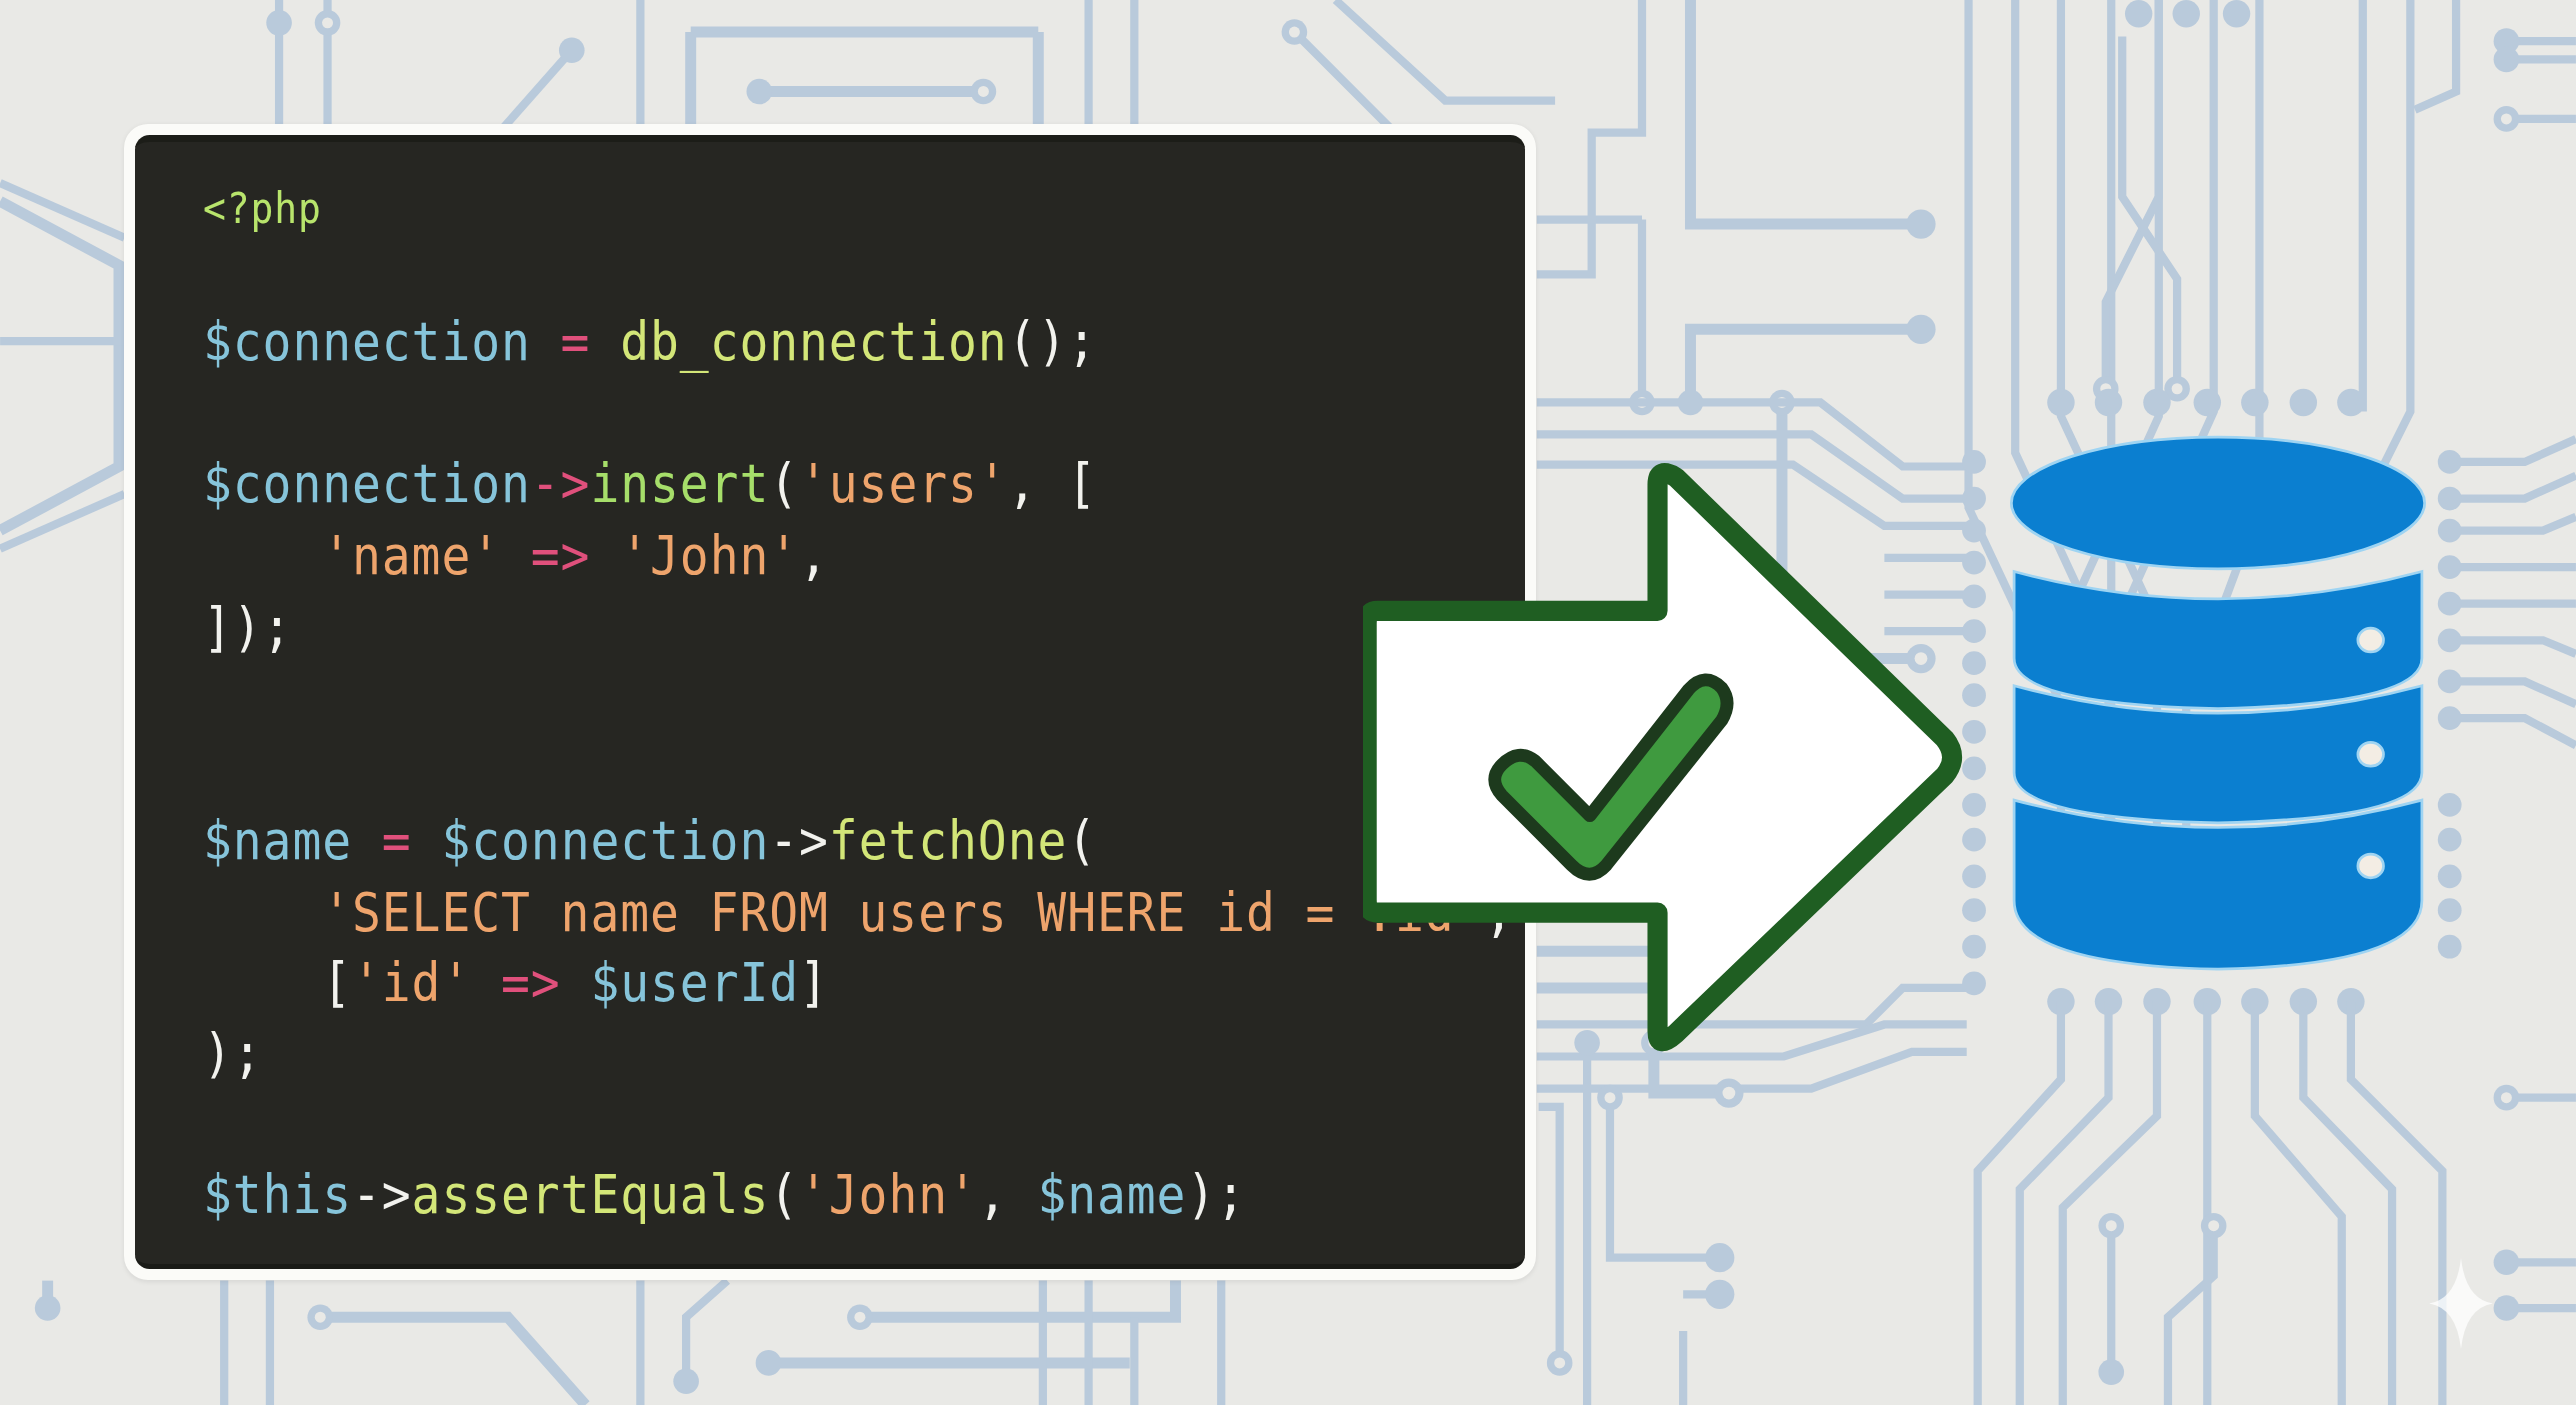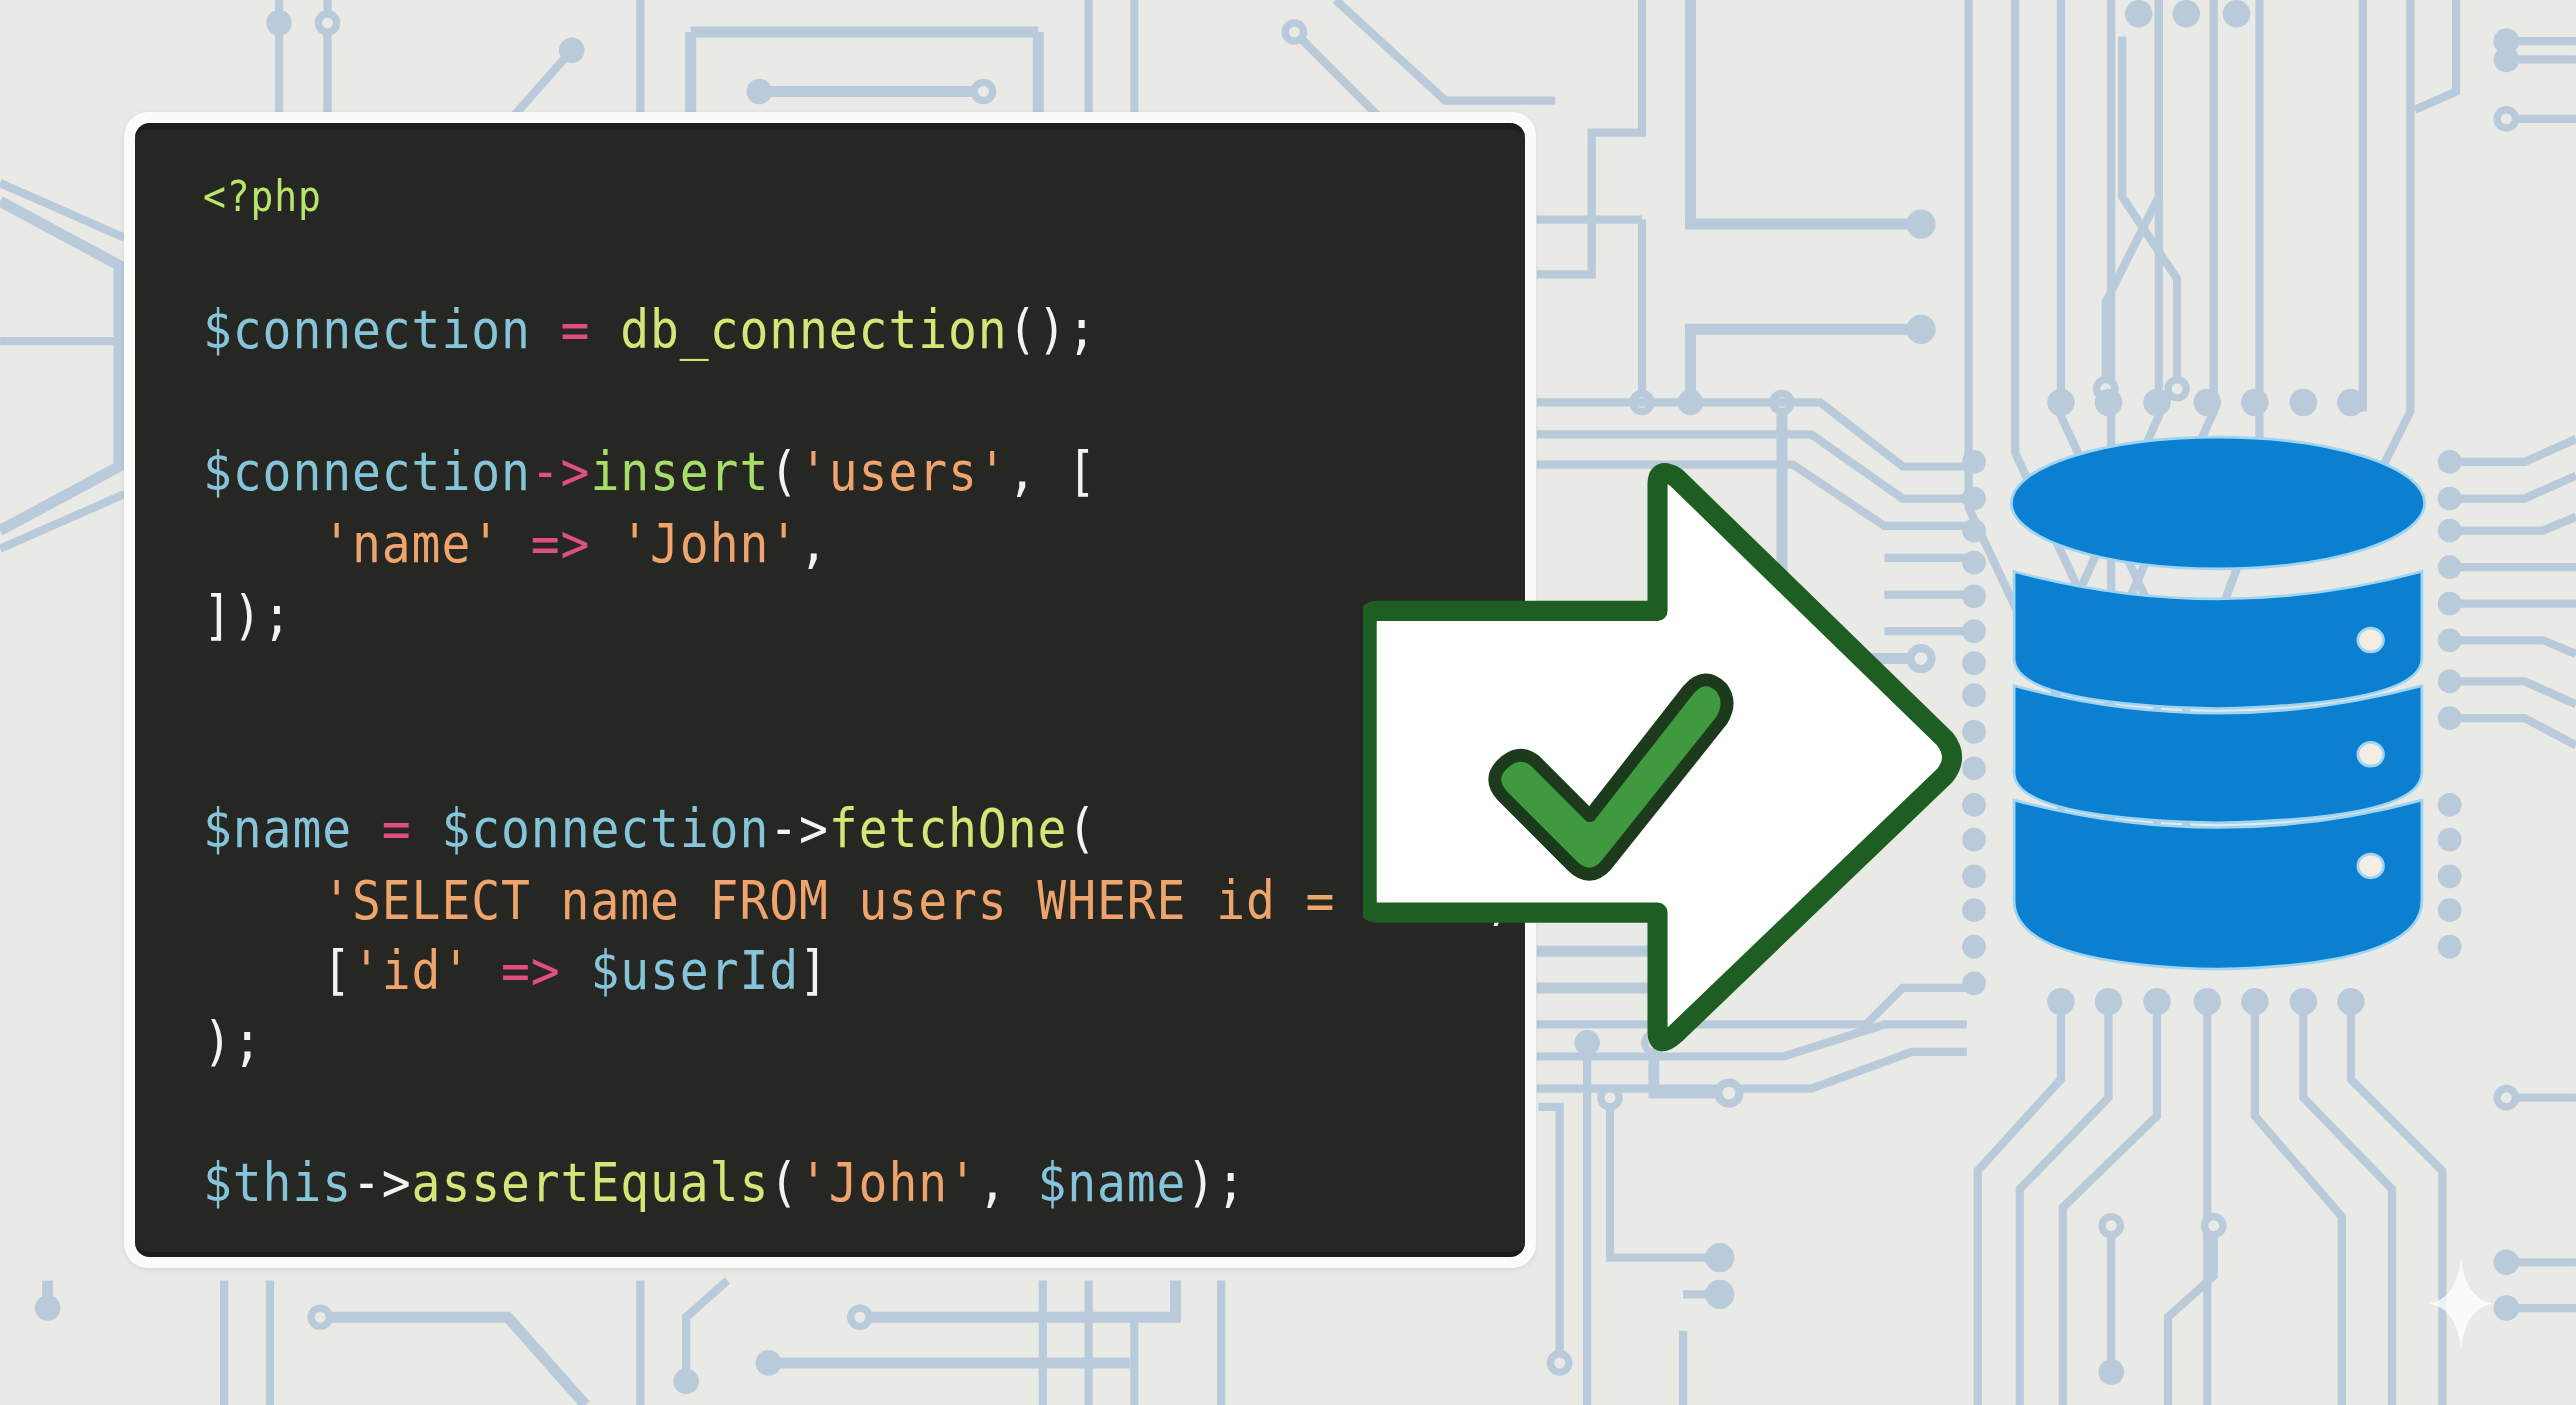--- a/index.html
+++ b/index.html
@@ -2,21 +2,21 @@
 <html style="font-size:14.6px"><head>
 <meta charset="utf-8">
 <style>
   html, body { margin:0; padding:0; }
   body { width:2576px; height:1405px; overflow:hidden; background:#e9e9e6; position:relative; font-family:"DejaVu Sans Mono", monospace; }
   #bg { position:absolute; left:0; top:0; width:2576px; height:1405px; }
   .trace { stroke:#b9cadb; stroke-width:12; fill:none; stroke-linejoin:miter; }
   .trace-thin { stroke:#b9cadb; stroke-width:9; fill:none; }
   .pad { fill:#b9cadb; }
   .pad-ring { fill:#e9e9e6; }
-  #code-frame { position:absolute; left:124px; top:112px; width:1412px; height:1156px; background:#fbfbf8; border-radius:24px; box-shadow:0 1.8px 5.5px rgba(0,0,0,0.08); }
+  #code-frame { position:absolute; left:124px; top:124px; width:1412px; height:1156px; background:#fbfbf8; border-radius:24px; box-shadow:0 1.8px 5.5px rgba(0,0,0,0.08); }
   #code-panel { position:absolute; left:11px; top:11px; width:1390px; height:1134px; background:#262622; border-radius:14.6px; border-top:7.3px solid #1c1d18; border-bottom:5.5px solid #1a1b17; box-sizing:border-box; overflow:hidden; }
   .code-line { position:absolute; left:68px; white-space:pre; font-size:48px; line-height:55px; letter-spacing:0.9px; transform:scaleY(1.12); transform-origin:left center; }
   .php-open { font-size:38px; color:#b8e46c; }
   .v { color:#86c4da; }
   .s { color:#eea46c; }
   .o { color:#e0507c; }
   .f { color:#d3e678; }
   .fg { color:#a6de6a; }
   .p { color:#f2f2ee; }
   #arrow { position:absolute; left:1363px; top:457px; width:622px; height:604px; }

